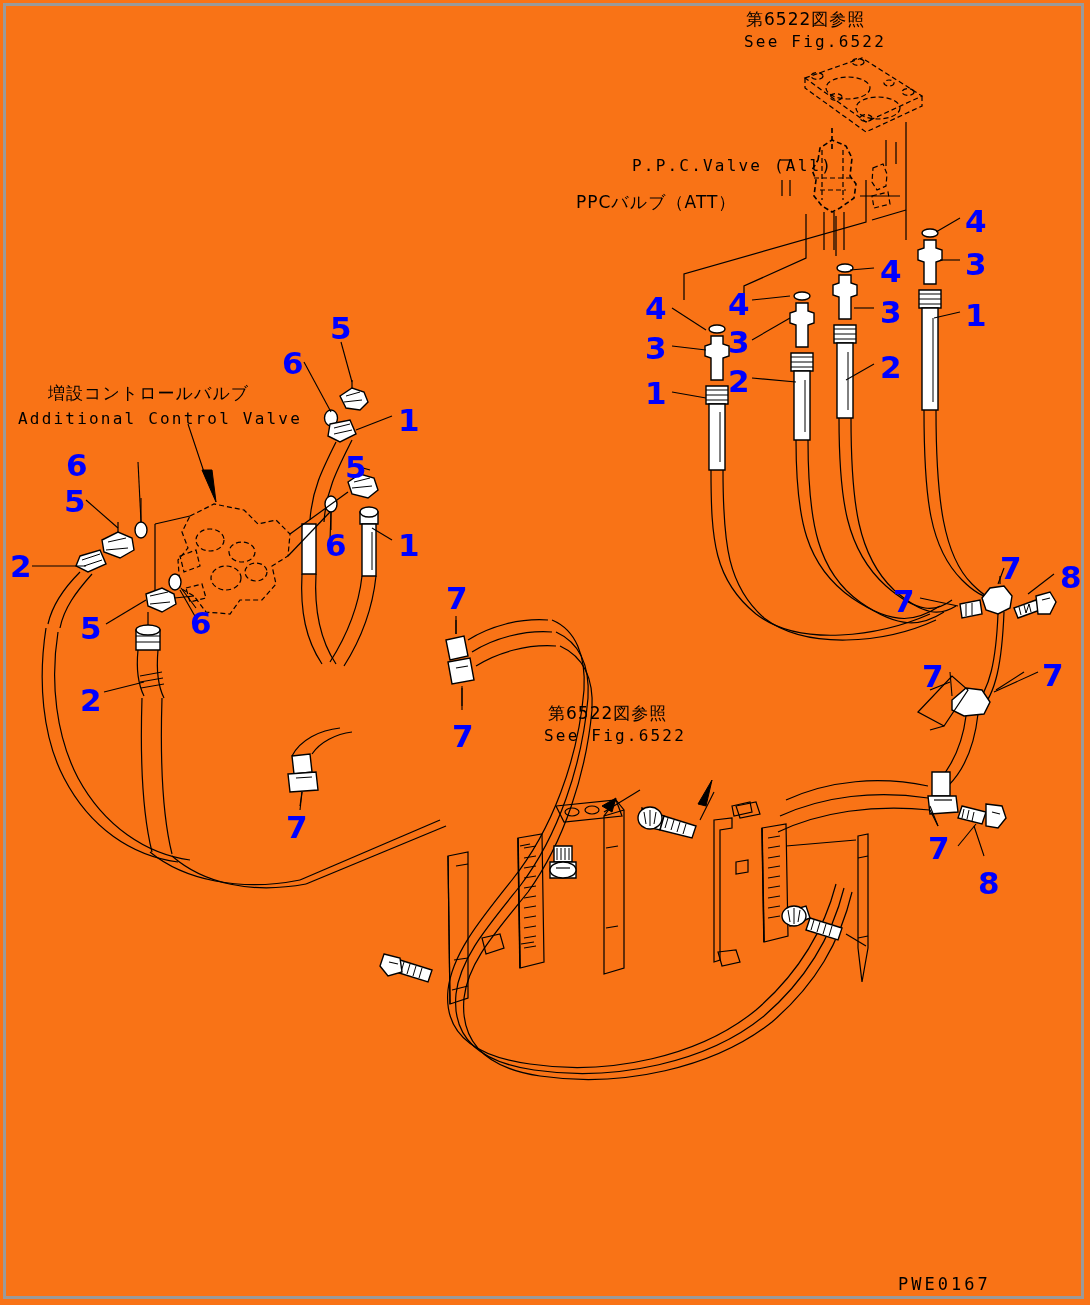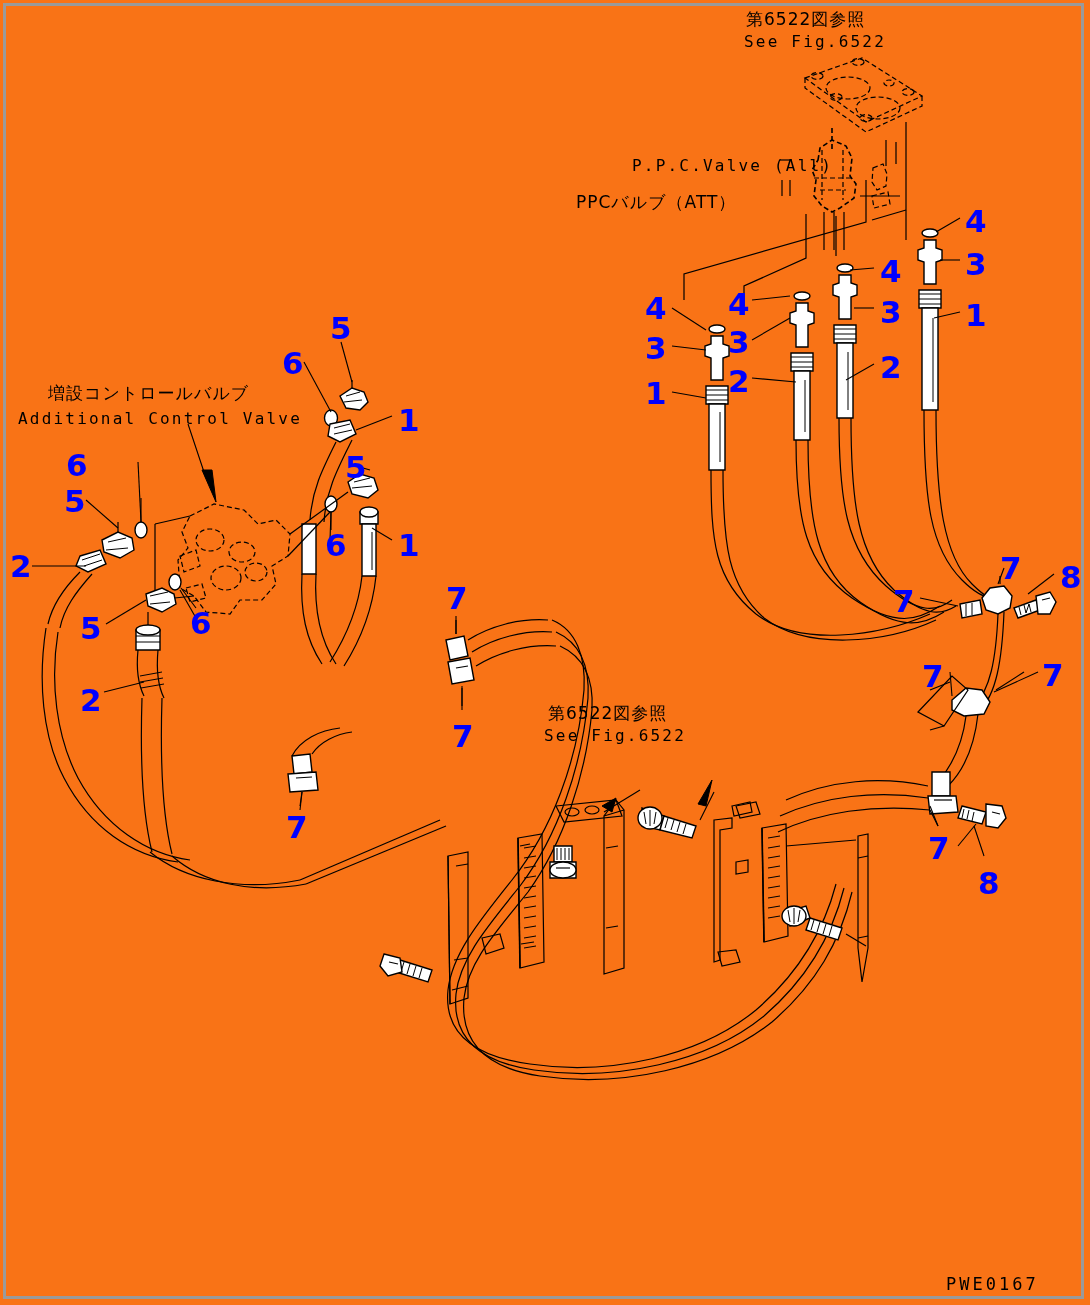--- a/index.html
+++ b/index.html
@@ -466,21 +466,21 @@
 
   <div class="jp" style="left:576px;top:143px;margin-top:48px;">PPCバルブ（ATT）</div>
   <div class="en" style="left:592px;top:156px;margin-left:40px;">P.P.C.Valve (All)</div>
 
   <div class="jp" style="left:48px;top:382px;">増設コントロールバルブ</div>
   <div class="en" style="left:18px;top:409px;">Additional Control Valve</div>
 
   <div class="jp" style="left:548px;top:702px;">第6522図参照</div>
   <div class="en" style="left:544px;top:726px;">See Fig.6522</div>
 
-  <div class="pagecode" style="left:946px;top:1274px;">PWE0167</div>
+  <div class="pagecode" style="left:898px;top:1274px;">PWE0167</div>
 
   <div id="callout-layer">
       <div class="callout" style="left: 330px; top: 313px; color: rgb(0, 0, 255);">5</div>
       <div class="callout" style="left: 282px; top: 348px; color: rgb(0, 0, 255);">6</div>
       <div class="callout" style="left: 398px; top: 405px; color: rgb(0, 0, 255);">1</div>
       <div class="callout" style="left: 66px; top: 450px; color: rgb(0, 0, 255);">6</div>
       <div class="callout" style="left: 64px; top: 486px; color: rgb(0, 0, 255);">5</div>
       <div class="callout" style="left: 345px; top: 452px; color: rgb(0, 0, 255);">5</div>
       <div class="callout" style="left: 10px; top: 551px; color: rgb(0, 0, 255);">2</div>
       <div class="callout" style="left: 325px; top: 530px; color: rgb(0, 0, 255);">6</div>

